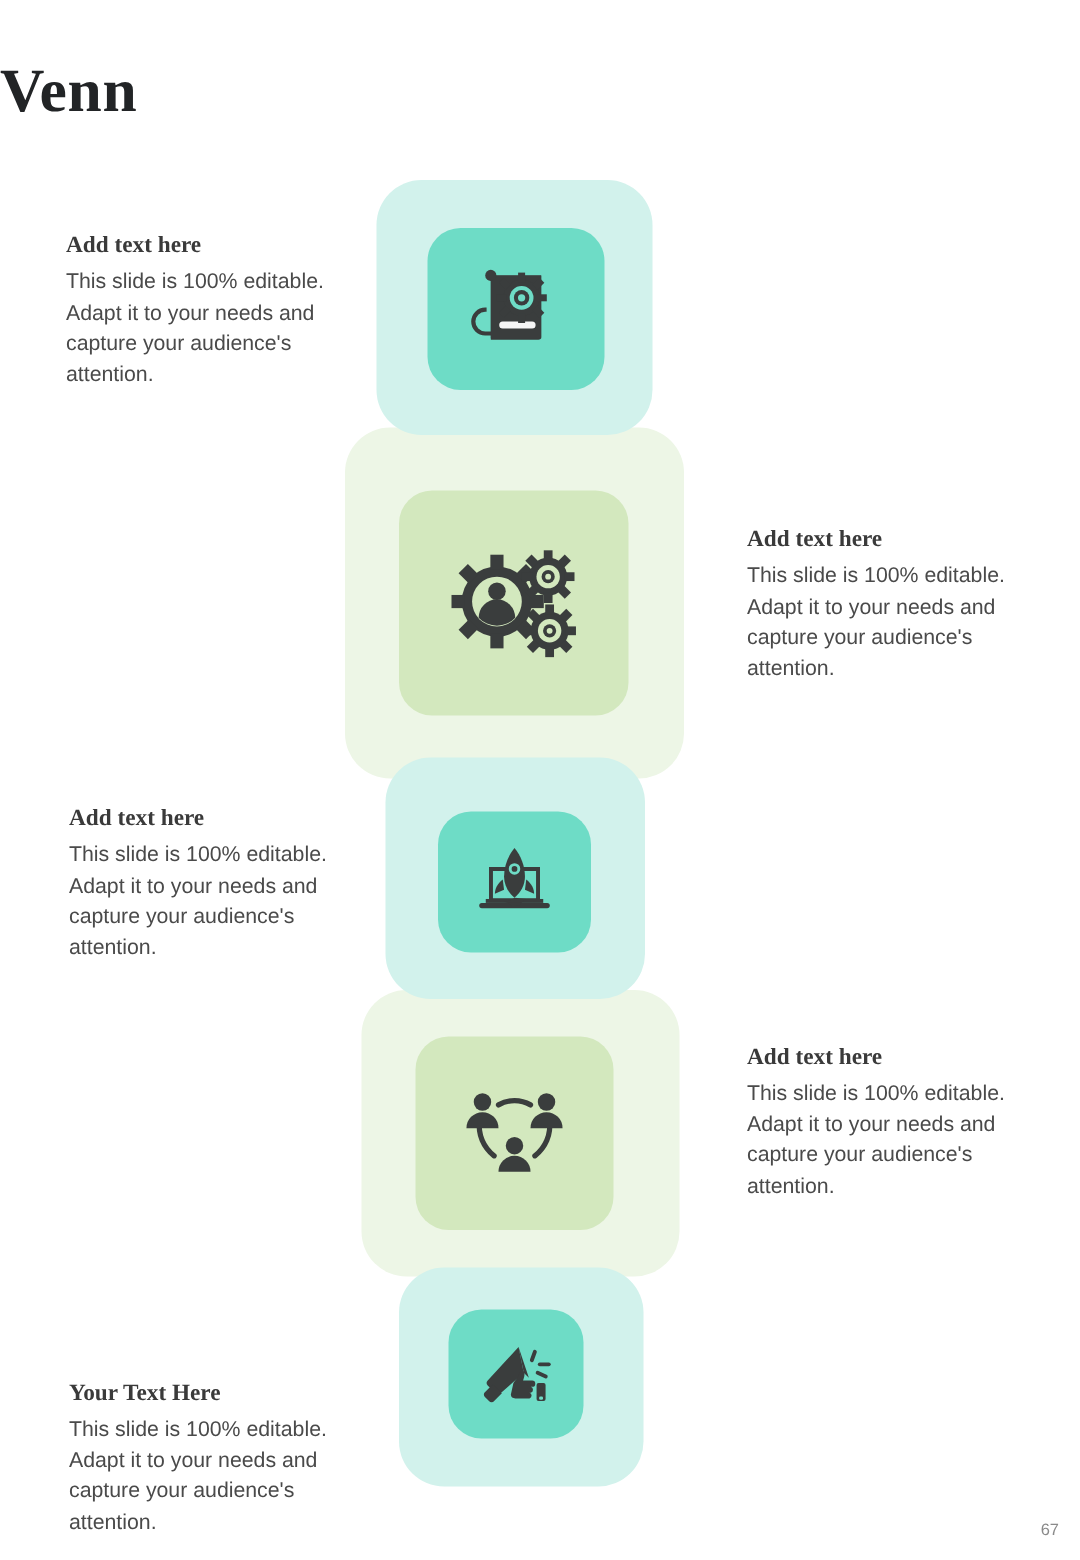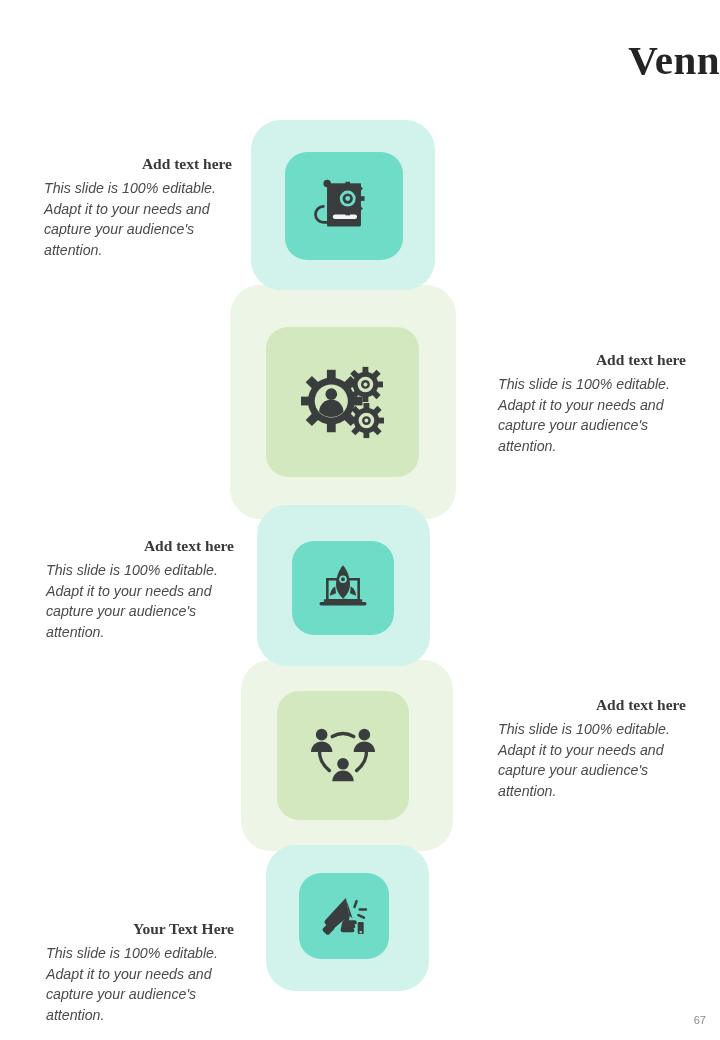--- a/index.html
+++ b/index.html
@@ -18,21 +18,21 @@
     height: 1040px;
     background: #FFFFFF;
   }
 
   
   #slide-title {
     position: absolute;
     top: 36px;
     left: 0;
     width: 720px;
-    text-align: right;
+    text-align: left;
     font-family: "Liberation Serif", serif;
     font-weight: bold;
     font-size: 41px;
     color: #222426;
     letter-spacing: 0.5px;
   }
 
   
   #card-stack {
     position: absolute;
@@ -95,23 +95,22 @@
     color: #3A3A3A;
     margin-bottom: 5px;
     white-space: nowrap;
   }
   .text-block .tb-body {
     font-family: "Liberation Sans", sans-serif;
     font-size: 14.2px;
     line-height: 20.5px;
     color: #4A4A4A;
     padding-left: 8px;
-    font-style: italic;
-  }
-  .text-block .tb-heading { padding-left: 8px; text-align: right; }
+  }
+  .text-block .tb-heading { padding-left: 8px; }
 
   #text-block-1 { left: 36px; top: 155px; }
   #text-block-2 { left: 490px; top: 351px; }
   #text-block-3 { left: 38px; top: 537px; }
   #text-block-4 { left: 490px; top: 696px; }
   #text-block-5 { left: 38px; top: 920px; }
 
   
   #page-number {
     position: absolute;

